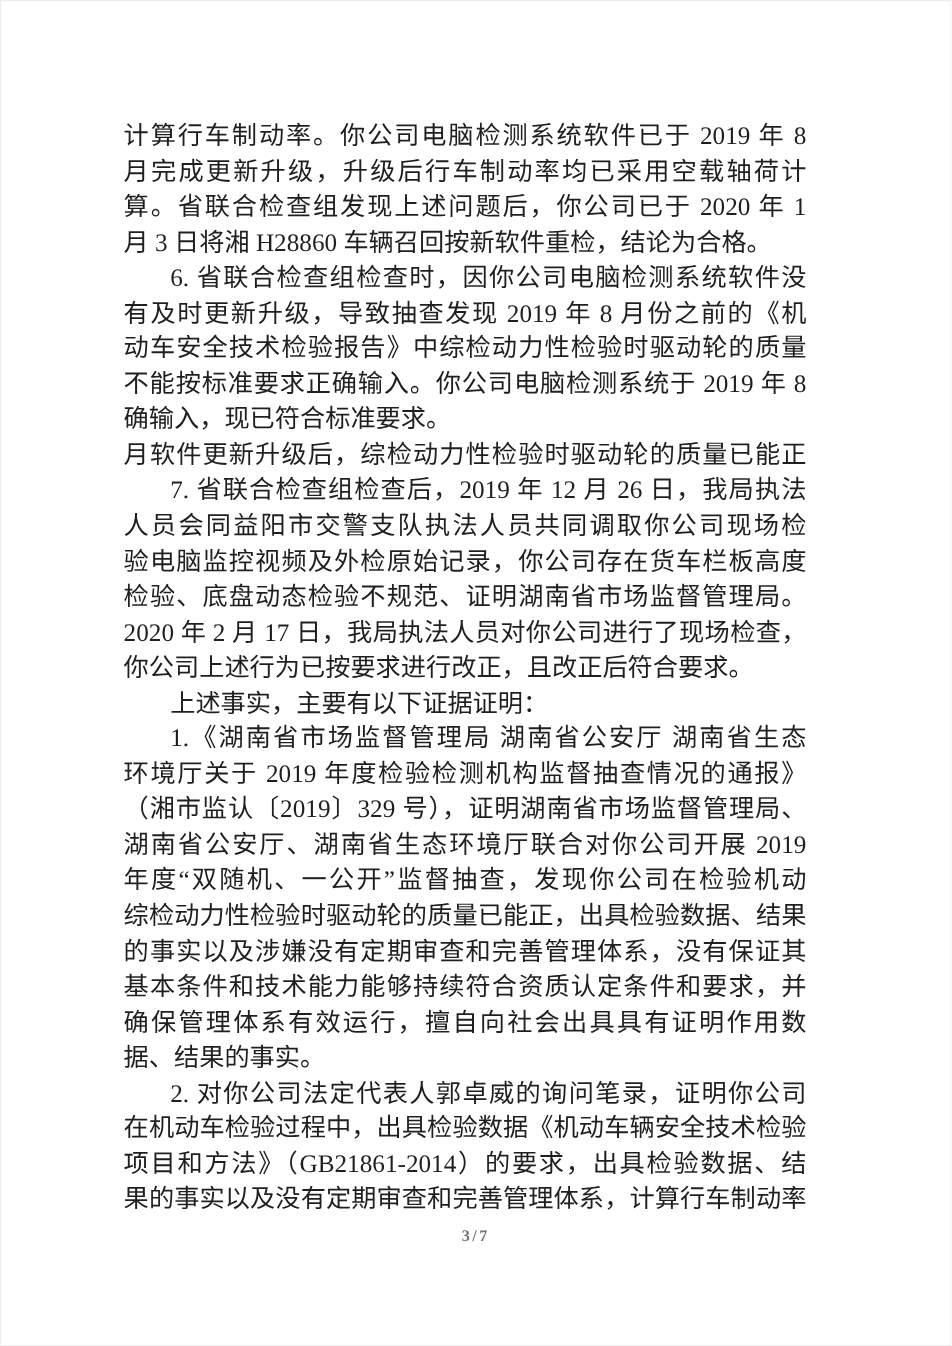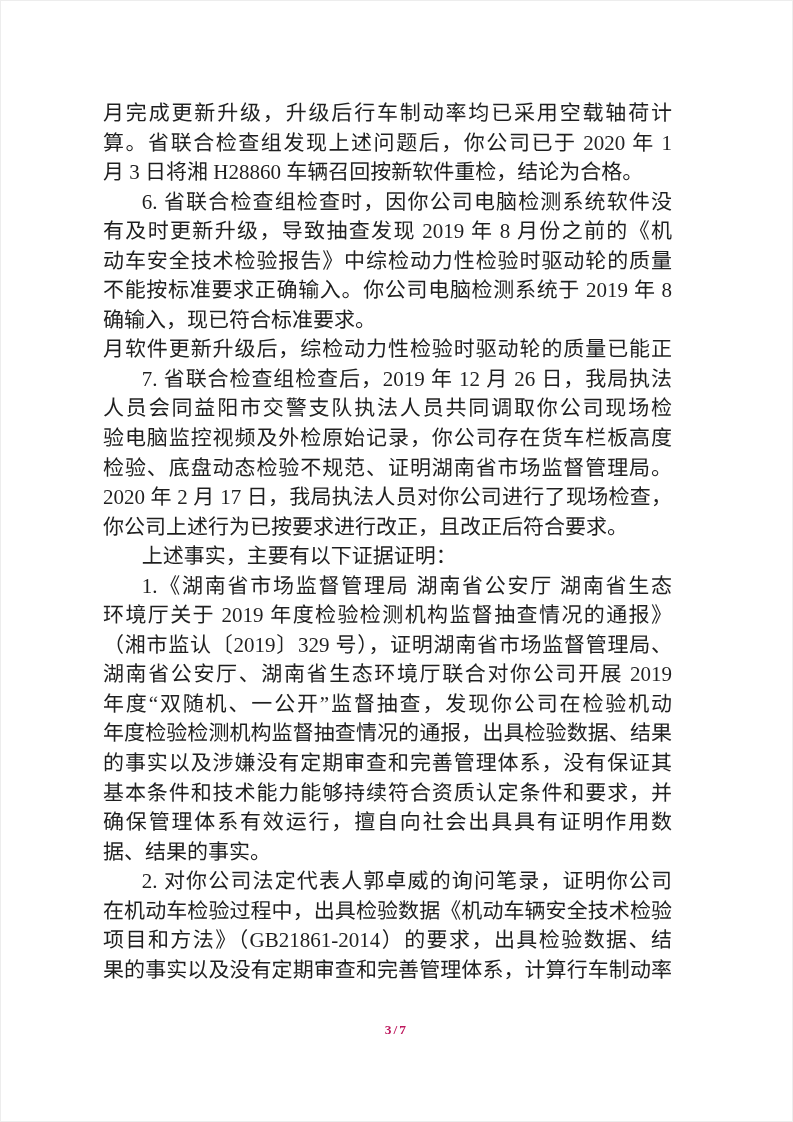--- a/index.html
+++ b/index.html
@@ -40,30 +40,31 @@
   }
   .footer {
     position: absolute;
     top: 1022px;
     left: 0;
     width: 793px;
     text-align: center;
     font-size: 13.5px;
     font-weight: bold;
     letter-spacing: 2px;
-    color: #be185d;
+    color: #737373;
     font-family: "Liberation Serif", "DejaVu Serif", serif;
   }
 </style>
 </head>
 <body>
 
 <div class="page">
   <div class="doc-body">
       <div class="para">
+        <div class="line">计算行车制动率。你公司电脑检测系统软件已于 2019 年 8</div>
         <div class="line">月完成更新升级，升级后行车制动率均已采用空载轴荷计</div>
         <div class="line">算。省联合检查组发现上述问题后，你公司已于 2020 年 1</div>
         <div class="line para-end">月 3 日将湘 H28860 车辆召回按新软件重检，结论为合格。</div>
       </div>
       <div class="para">
         <div class="line first">6. 省联合检查组检查时，因你公司电脑检测系统软件没</div>
         <div class="line">有及时更新升级，导致抽查发现 2019 年 8 月份之前的《机</div>
         <div class="line">动车安全技术检验报告》中综检动力性检验时驱动轮的质量</div>
         <div class="line">不能按标准要求正确输入。你公司电脑检测系统于 2019 年 8</div>
         <div class="line para-end">确输入，现已符合标准要求。</div>
@@ -79,21 +80,21 @@
       </div>
       <div class="para">
         <div class="line first para-end">上述事实，主要有以下证据证明：</div>
       </div>
       <div class="para">
         <div class="line first">1.《湖南省市场监督管理局 湖南省公安厅 湖南省生态</div>
         <div class="line">环境厅关于 2019 年度检验检测机构监督抽查情况的通报》</div>
         <div class="line">（湘市监认〔2019〕329 号），证明湖南省市场监督管理局、</div>
         <div class="line">湖南省公安厅、湖南省生态环境厅联合对你公司开展 2019</div>
         <div class="line">年度“双随机、一公开”监督抽查，发现你公司在检验机动</div>
-        <div class="line">年度检验检测机构监督抽查情况的通报，出具检验数据、结果</div>
+        <div class="line">综检动力性检验时驱动轮的质量已能正，出具检验数据、结果</div>
         <div class="line">的事实以及涉嫌没有定期审查和完善管理体系，没有保证其</div>
         <div class="line">基本条件和技术能力能够持续符合资质认定条件和要求，并</div>
         <div class="line">确保管理体系有效运行，擅自向社会出具具有证明作用数</div>
         <div class="line para-end">据、结果的事实。</div>
       </div>
       <div class="para">
         <div class="line first">2. 对你公司法定代表人郭卓威的询问笔录，证明你公司</div>
         <div class="line">在机动车检验过程中，出具检验数据《机动车辆安全技术检验</div>
         <div class="line">项目和方法》（GB21861-2014）的要求，出具检验数据、结</div>
         <div class="line">果的事实以及没有定期审查和完善管理体系，计算行车制动率</div>

